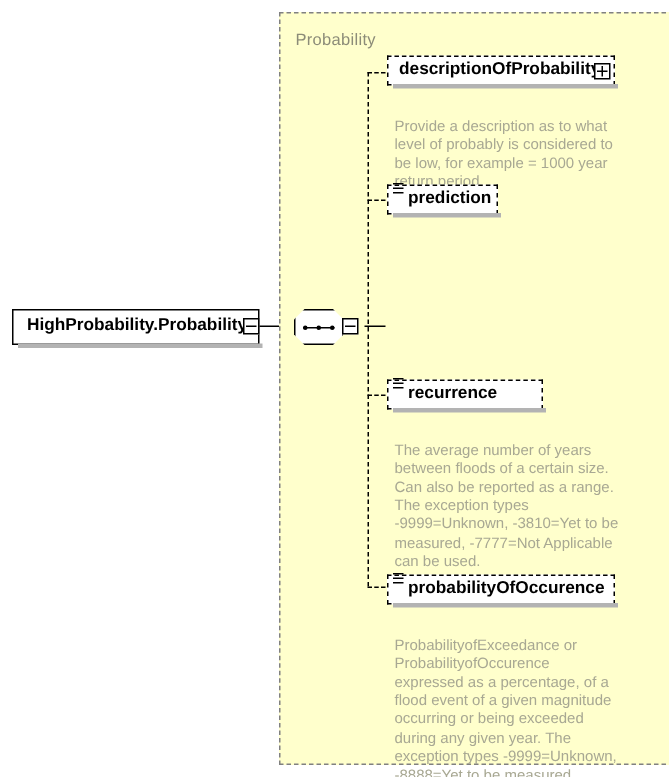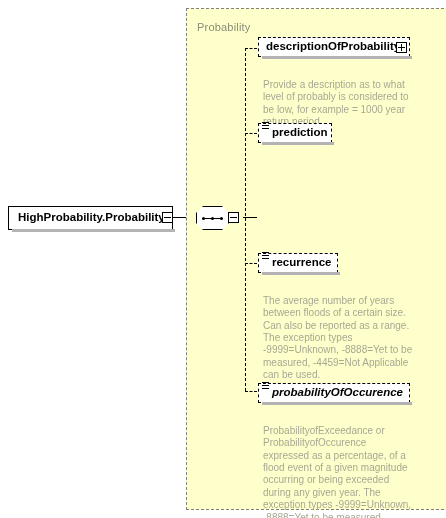--- a/index.html
+++ b/index.html
@@ -223,22 +223,22 @@
 
   
   #child-description { top: 36px; }
   #child-frequency   { top: 122px; }
   #child-recurrence  { top: 252px; }
   #child-probocc     { top: 382px; }
 
   #child-description .el-label { padding-left: 7px; padding-right: 18px; }
   #child-description .el-box   { width: 152px; }
   #child-frequency   .el-box   { width: 74px; }
-  #child-recurrence  .el-box   { width: 80px; }
-  #child-probocc     .el-box   { width: 152px; font-style: italic; }
+  #child-recurrence  .el-box   { width: 104px; }
+  #child-probocc     .el-box   { width: 152px; }
 
   #desc-toggle { right: 2px; top: 4px; }
 </style>
 </head>
 <body>
 
 <div class="el-box" id="root-box">
   <span class="el-label">HighProbability.Probability</span>
   <span class="toggle" id="root-toggle">
     <i class="bar-h"></i>
@@ -295,21 +295,21 @@
 
 <div class="child" id="child-recurrence">
   <div class="el-box dashed">
     <span class="anno-icon">
       <span></span>
         <span></span>
         <span></span>
     </span>
     <span class="el-label">recurrence</span>
   </div>
-  <div class="child-desc"> The average number of years between floods of a certain size. Can also be reported as a range. The exception types -9999=Unknown, -8888=Yet to be measured, -4459=Not Applicable can be used.</div>
+  <div class="child-desc"> The average number of years between floods of a certain size. Can also be reported as a range. The exception types -9999=Unknown, -3810=Yet to be measured, -7777=Not Applicable can be used.</div>
 </div>
 
 <div class="child" id="child-probocc">
   <div class="el-box dashed">
     <span class="anno-icon">
       <span></span>
         <span></span>
         <span></span>
     </span>
     <span class="el-label">probabilityOfOccurence</span>

